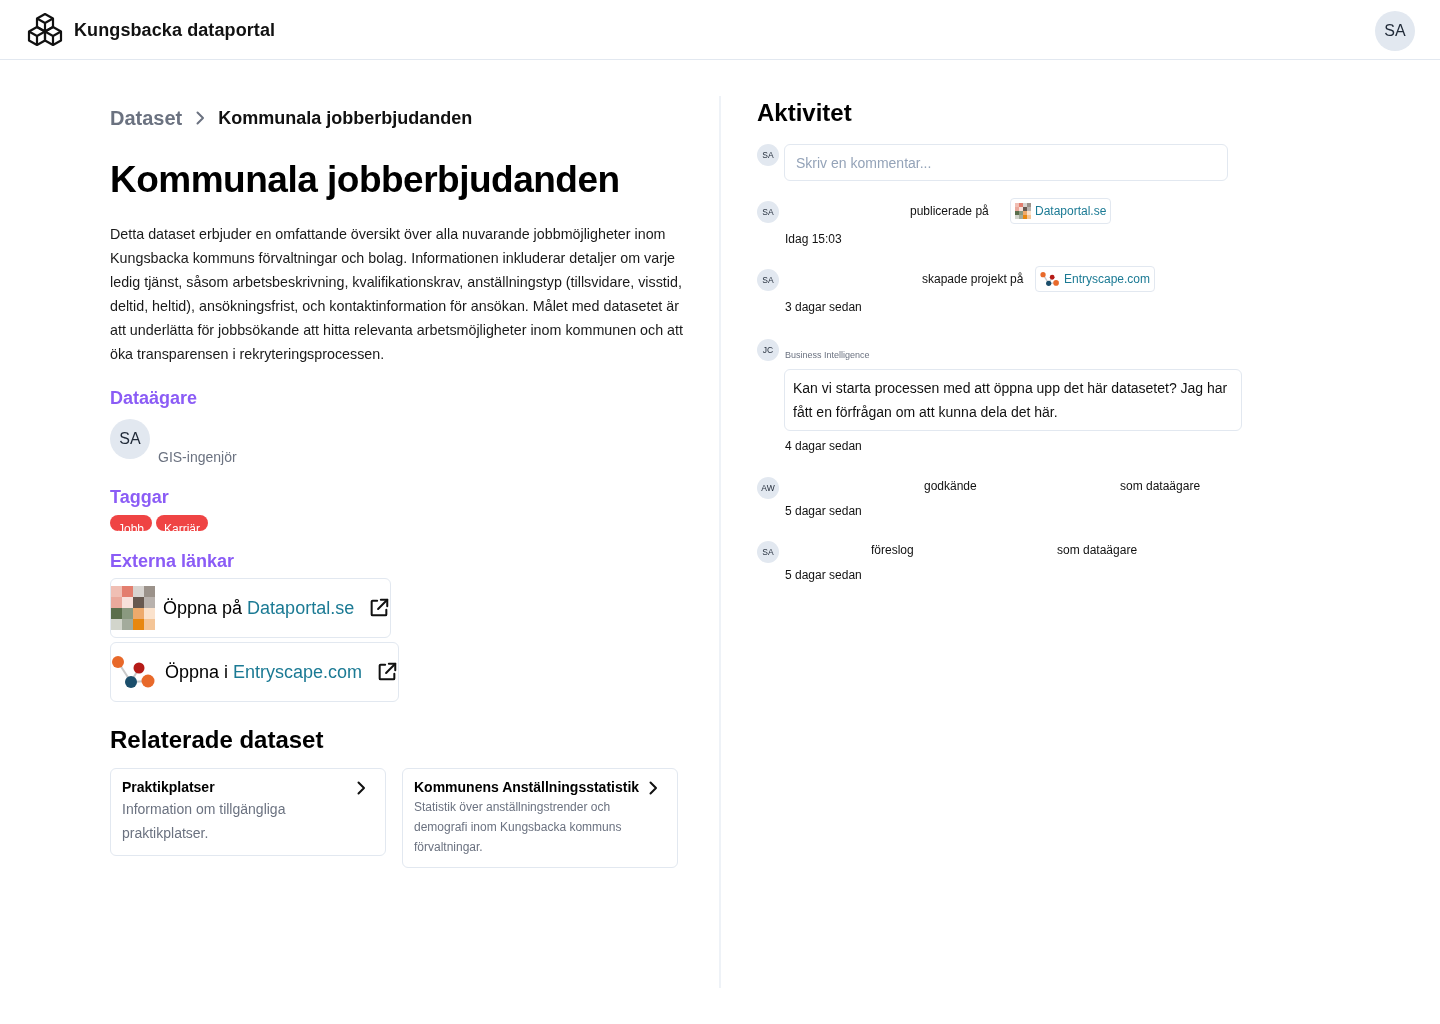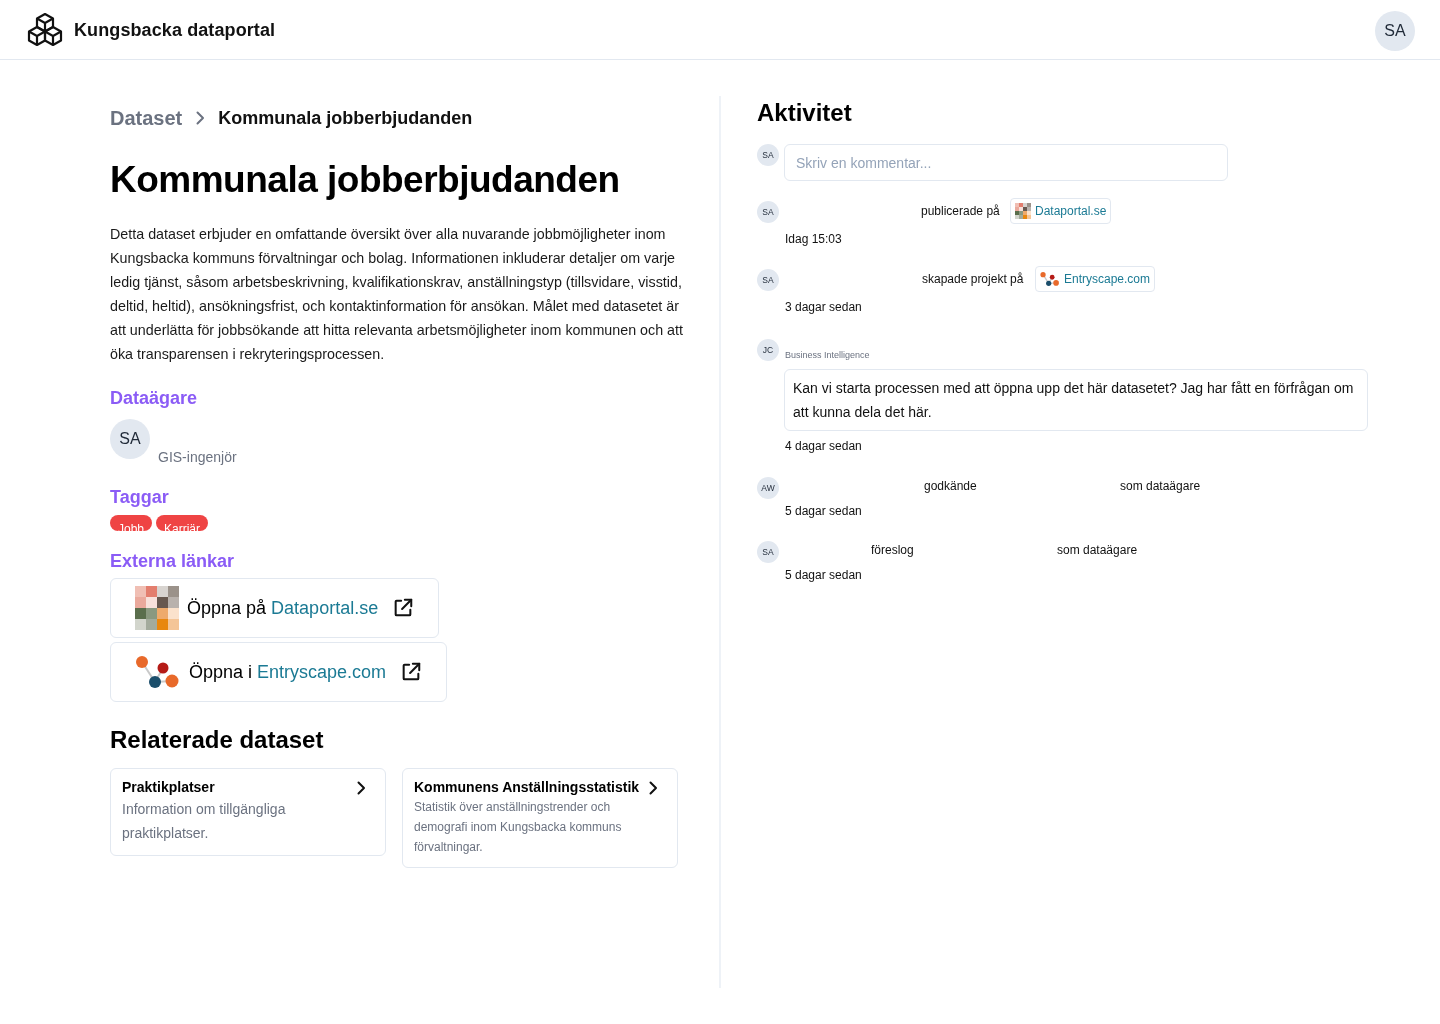--- a/index.html
+++ b/index.html
@@ -24,21 +24,21 @@
   .description { margin-top: 20px; font-size: 14.3px; line-height: 24px; color: #1a1a1a; width: 580px; }
   .section-heading { font-size: 18px; font-weight: 700; color: #8b5cf6; }
   .owner-heading { margin-top: 22px; }
   .owner { margin-top: 10px; display: flex; align-items: flex-end; gap: 8px; height: 44px; }
   .owner-avatar { width: 40px; height: 40px; font-size: 16px; align-self: flex-start; }
   .owner-role { font-size: 14px; color: #6b7280; margin-bottom: -2px; }
   .tags-heading { margin-top: 24px; }
   .tags { margin-top: 7px; display: flex; gap: 4px; }
   .tag { background: #ef4444; color: #fff; font-size: 12px; padding: 0 8px; height: 16px; line-height: 28px; border-radius: 14px; }
   .links-heading { margin-top: 20px; }
-  .ext-link { margin-top: 6px; display: inline-flex; align-items: center; height: 60px; padding: 0 24px; border: 1px solid #e2e8f0; border-radius: 6px; gap: 8px; }
+  .ext-link { margin-top: 6px; display: inline-flex; align-items: center; height: 60px; padding: 0 0; border: 1px solid #e2e8f0; border-radius: 6px; gap: 8px; }
   .ext-link + .ext-link { margin-top: 4px; }
   .ext-link-text { font-size: 18px; font-weight: 500; color: #000; }
   .ext-link-brand { color: #1b7a94; }
   .ext-icon { width: 22px; height: 22px; margin-left: 6px; }
   .mosaic { display: grid; grid-template-columns: repeat(4, 11px); grid-template-rows: repeat(4, 11px); }
   .links-col { display: flex; flex-direction: column; align-items: flex-start; }
   .related-heading { margin-top: 24px; font-size: 24px; font-weight: 600; color: #000; }
   .related { margin-top: 14px; display: flex; gap: 16px; align-items: flex-start; }
   .related-card { width: 276px; border: 1px solid #e2e8f0; border-radius: 6px; padding: 9px 11px 10px; position: relative; }
   .related-title { font-size: 14px; font-weight: 700; color: #000; line-height: 18px; padding-right: 24px; }
@@ -56,21 +56,21 @@
   .sm-avatar { width: 22px; height: 22px; font-size: 8.5px; flex-shrink: 0; }
   .comment-input { width: 444px; height: 37px; border: 1px solid #e2e8f0; border-radius: 6px; padding: 0 11px; font-size: 14px; font-family: "Liberation Sans", sans-serif; color: #111; outline: none; }
   .comment-input::placeholder { color: #94a3b8; }
   .event { position: absolute; left: 0; width: 560px; }
   .event-line { position: relative; height: 26px; }
   .event-line .sm-avatar { position: absolute; left: 0; top: 3px; }
   .event-word { position: absolute; top: 6px; font-size: 12px; color: #111; white-space: nowrap; }
   .chip { position: absolute; top: 0; height: 26px; display: flex; align-items: center; gap: 4px; border: 1px solid #e2e8f0; border-radius: 4px; padding: 0 4px; font-size: 12px; color: #1b7a94; }
   .event-time { position: absolute; left: 28px; font-size: 12px; font-weight: 500; color: #111; white-space: nowrap; }
   .bi-label { position: absolute; left: 28px; top: 13px; font-size: 9px; color: #6b7280; }
-  .message-box { position: absolute; left: 27px; top: 32px; width: 584px; border: 1px solid #e2e8f0; border-radius: 6px; padding: 6px 8px; font-size: 14px; line-height: 24px; color: #111; }
+  .message-box { position: absolute; left: 27px; top: 32px; width: 458px; border: 1px solid #e2e8f0; border-radius: 6px; padding: 6px 8px; font-size: 14px; line-height: 24px; color: #111; }
 </style>
 </head>
 <body>
 
 <header class="topbar">
   <div class="brand">
     <svg class="brand-logo" viewBox="0 0 38 36" fill="none" stroke="#111" stroke-width="2.2" stroke-linejoin="round">
 
       <path d="M19 2 L27 6.5 L27 15 L19 19.5 L11 15 L11 6.5 Z"></path>
       <path d="M11 6.5 L19 11 L27 6.5 M19 11 L19 19.5"></path>
@@ -182,21 +182,21 @@
   <h2 class="activity-title">Aktivitet</h2>
 
   <div class="comment-row">
     <div class="avatar sm-avatar">SA</div>
     <input class="comment-input" type="text" placeholder="Skriv en kommentar..." style="">
   </div>
 
   <div class="event" style="top:100px">
     <div class="event-line">
       <div class="avatar sm-avatar">SA</div>
-      <span class="event-word" style="left:164px">publicerade på</span>
+      <span class="event-word" style="left:153px">publicerade på</span>
       <span class="chip" style="left:253px">
         <span class="mosaic" style="grid-template-columns:repeat(4,4px);grid-template-rows:repeat(4,4px);">
           <span style="background:#f0bfb4"></span>
             <span style="background:#e37e6e"></span>
             <span style="background:#d8d4d0"></span>
             <span style="background:#9b928a"></span>
           <span style="background:#eaa99c"></span>
             <span style="background:#f8e1db"></span>
             <span style="background:#67584f"></span>
             <span style="background:#b9b2ad"></span>

